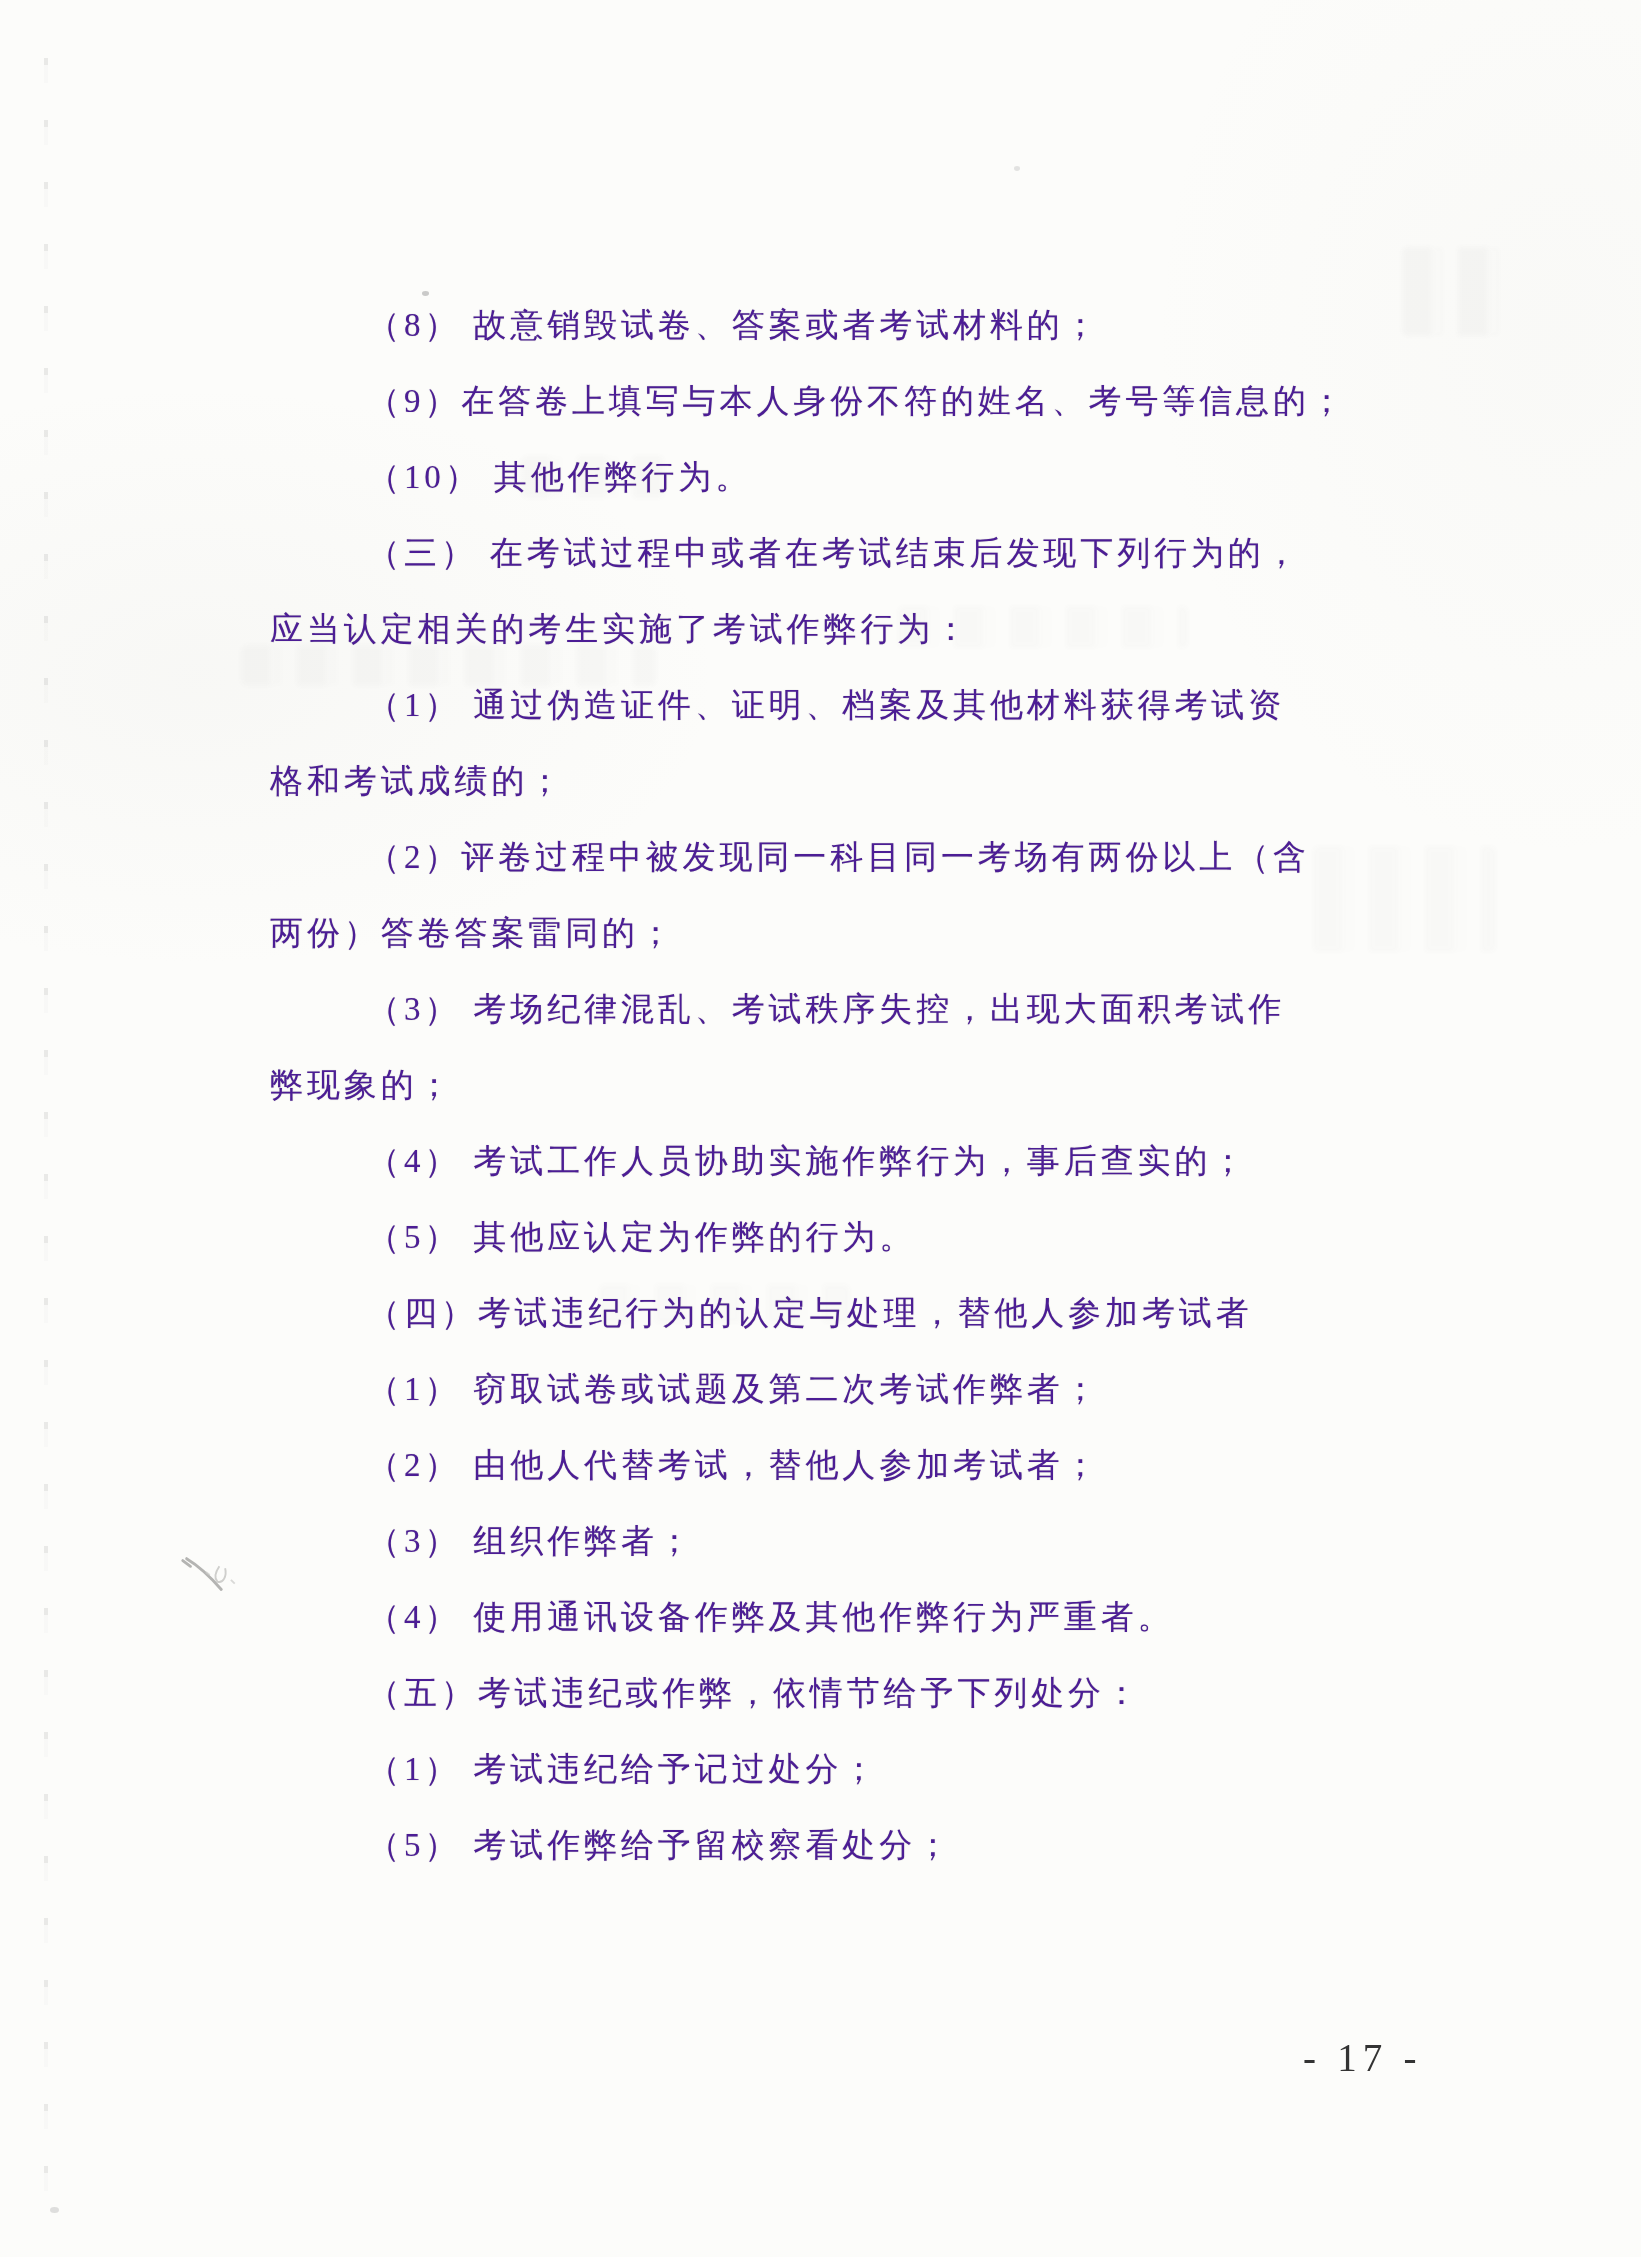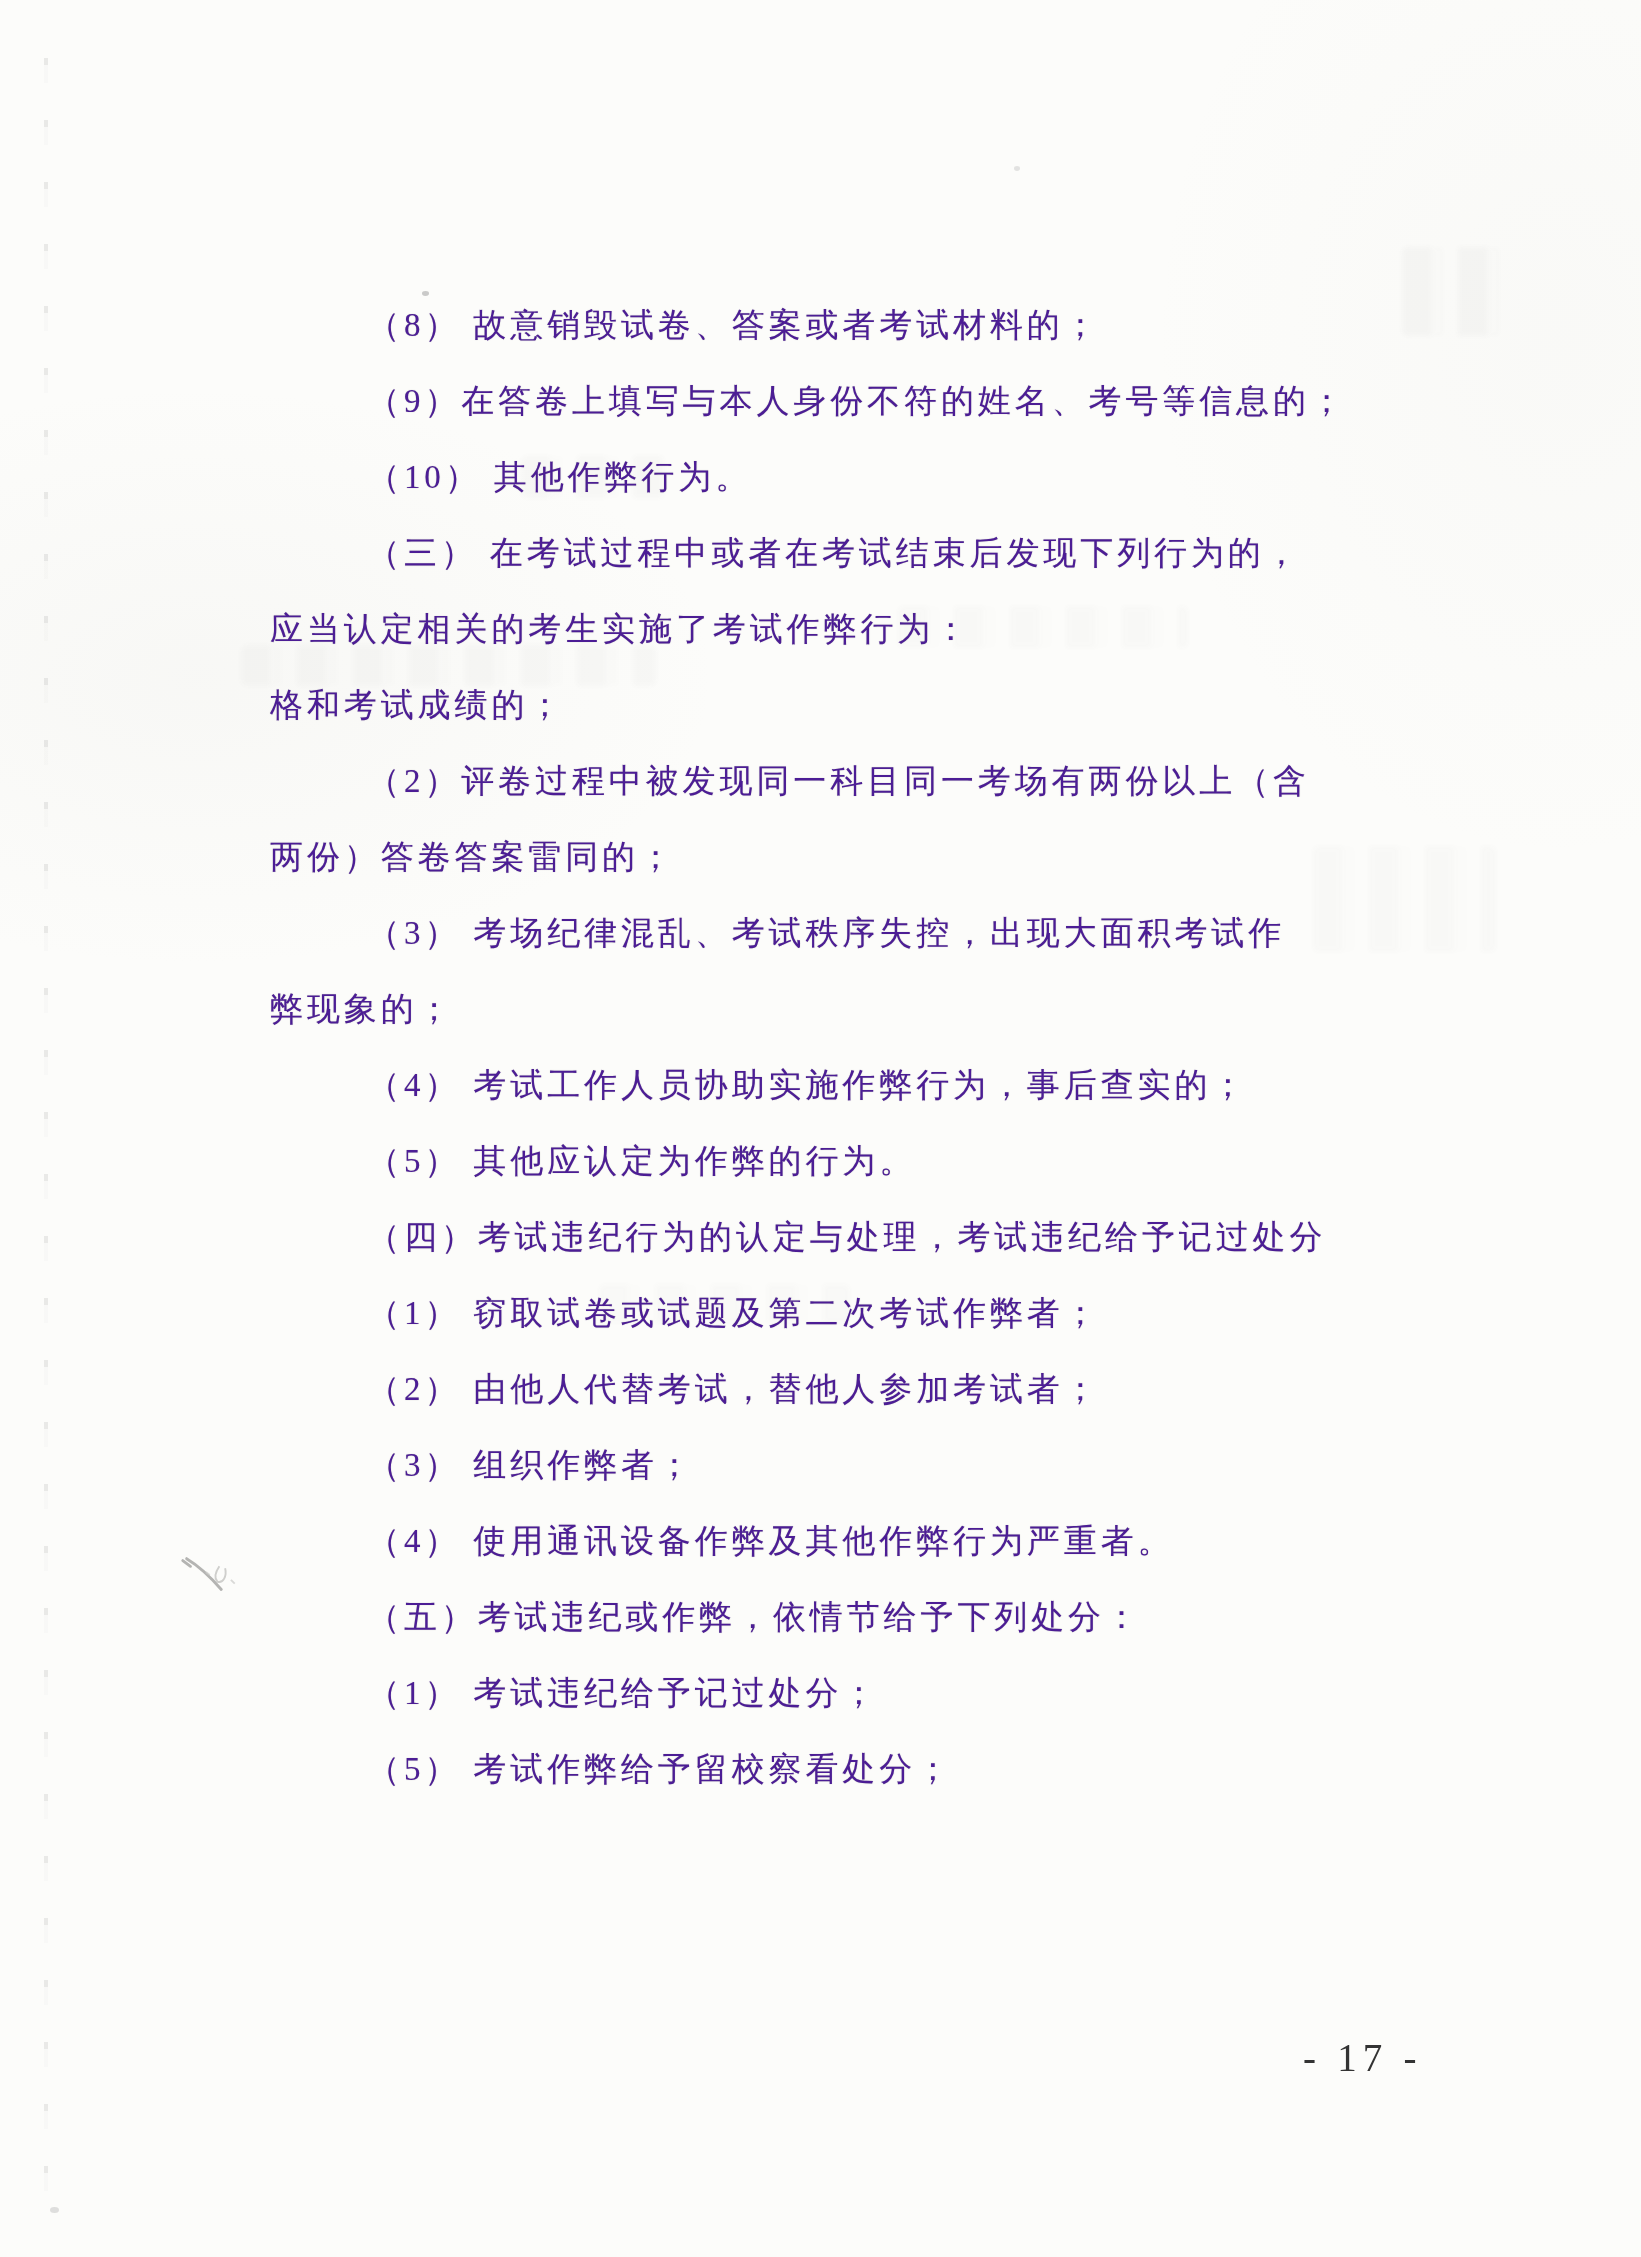--- a/index.html
+++ b/index.html
@@ -111,28 +111,29 @@
 <div class="page-surface"></div>
 
 <div class="edge-marks"></div>
 
 <main class="doc-body">
   <div class="doc-line indent">（8） 故意销毁试卷、答案或者考试材料的；</div>
   <div class="doc-line indent">（9）在答卷上填写与本人身份不符的姓名、考号等信息的；</div>
   <div class="doc-line indent">（10） 其他作弊行为。</div>
   <div class="doc-line indent">（三） 在考试过程中或者在考试结束后发现下列行为的，</div>
   <div class="doc-line">应当认定相关的考生实施了考试作弊行为：</div>
+  <div class="doc-line indent">（1） 通过伪造证件、证明、档案及其他材料获得考试资</div>
   <div class="doc-line">格和考试成绩的；</div>
   <div class="doc-line indent">（2）评卷过程中被发现同一科目同一考场有两份以上（含</div>
   <div class="doc-line">两份）答卷答案雷同的；</div>
   <div class="doc-line indent">（3） 考场纪律混乱、考试秩序失控，出现大面积考试作</div>
   <div class="doc-line">弊现象的；</div>
   <div class="doc-line indent">（4） 考试工作人员协助实施作弊行为，事后查实的；</div>
   <div class="doc-line indent">（5） 其他应认定为作弊的行为。</div>
-  <div class="doc-line indent">（四）考试违纪行为的认定与处理，考试违纪给予记过处分</div>
+  <div class="doc-line indent">（四）考试违纪行为的认定与处理，替他人参加考试者</div>
   <div class="doc-line indent">（1） 窃取试卷或试题及第二次考试作弊者；</div>
   <div class="doc-line indent">（2） 由他人代替考试，替他人参加考试者；</div>
   <div class="doc-line indent">（3） 组织作弊者；</div>
   <div class="doc-line indent">（4） 使用通讯设备作弊及其他作弊行为严重者。</div>
   <div class="doc-line indent">（五）考试违纪或作弊，依情节给予下列处分：</div>
   <div class="doc-line indent">（1） 考试违纪给予记过处分；</div>
   <div class="doc-line indent">（5） 考试作弊给予留校察看处分；</div>
 </main>
 
 <div class="page-number">- 17 -</div>

